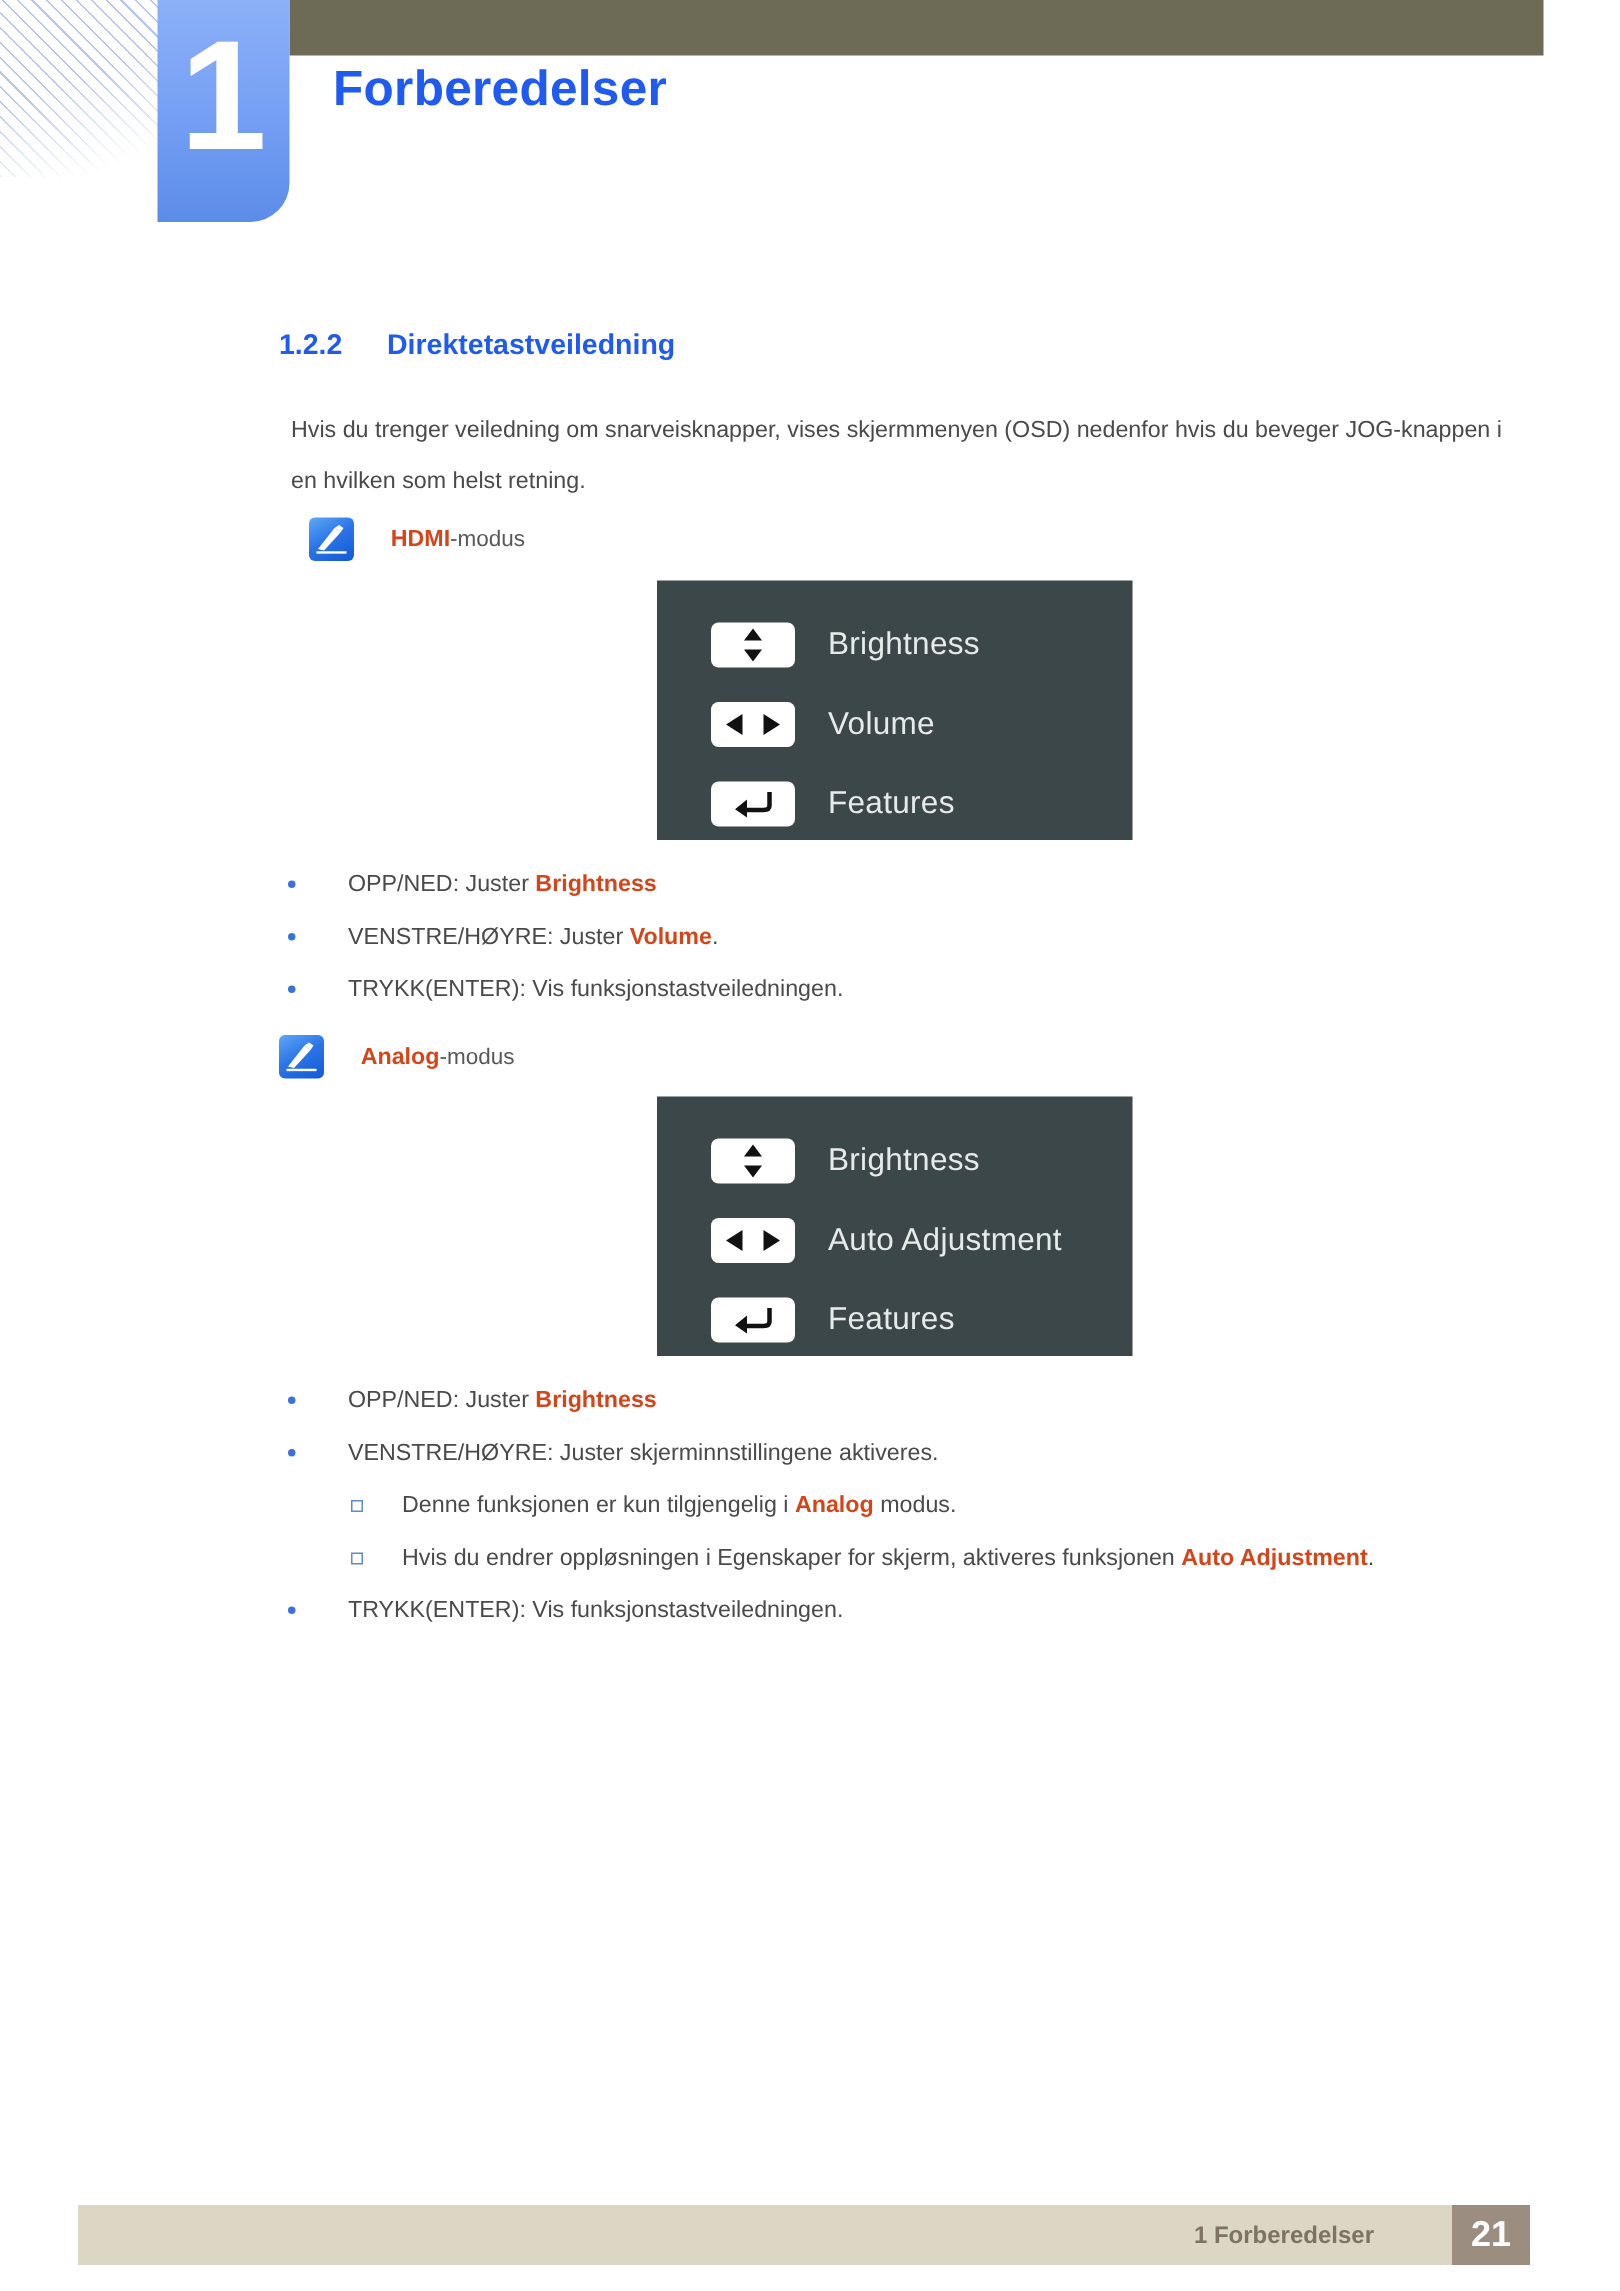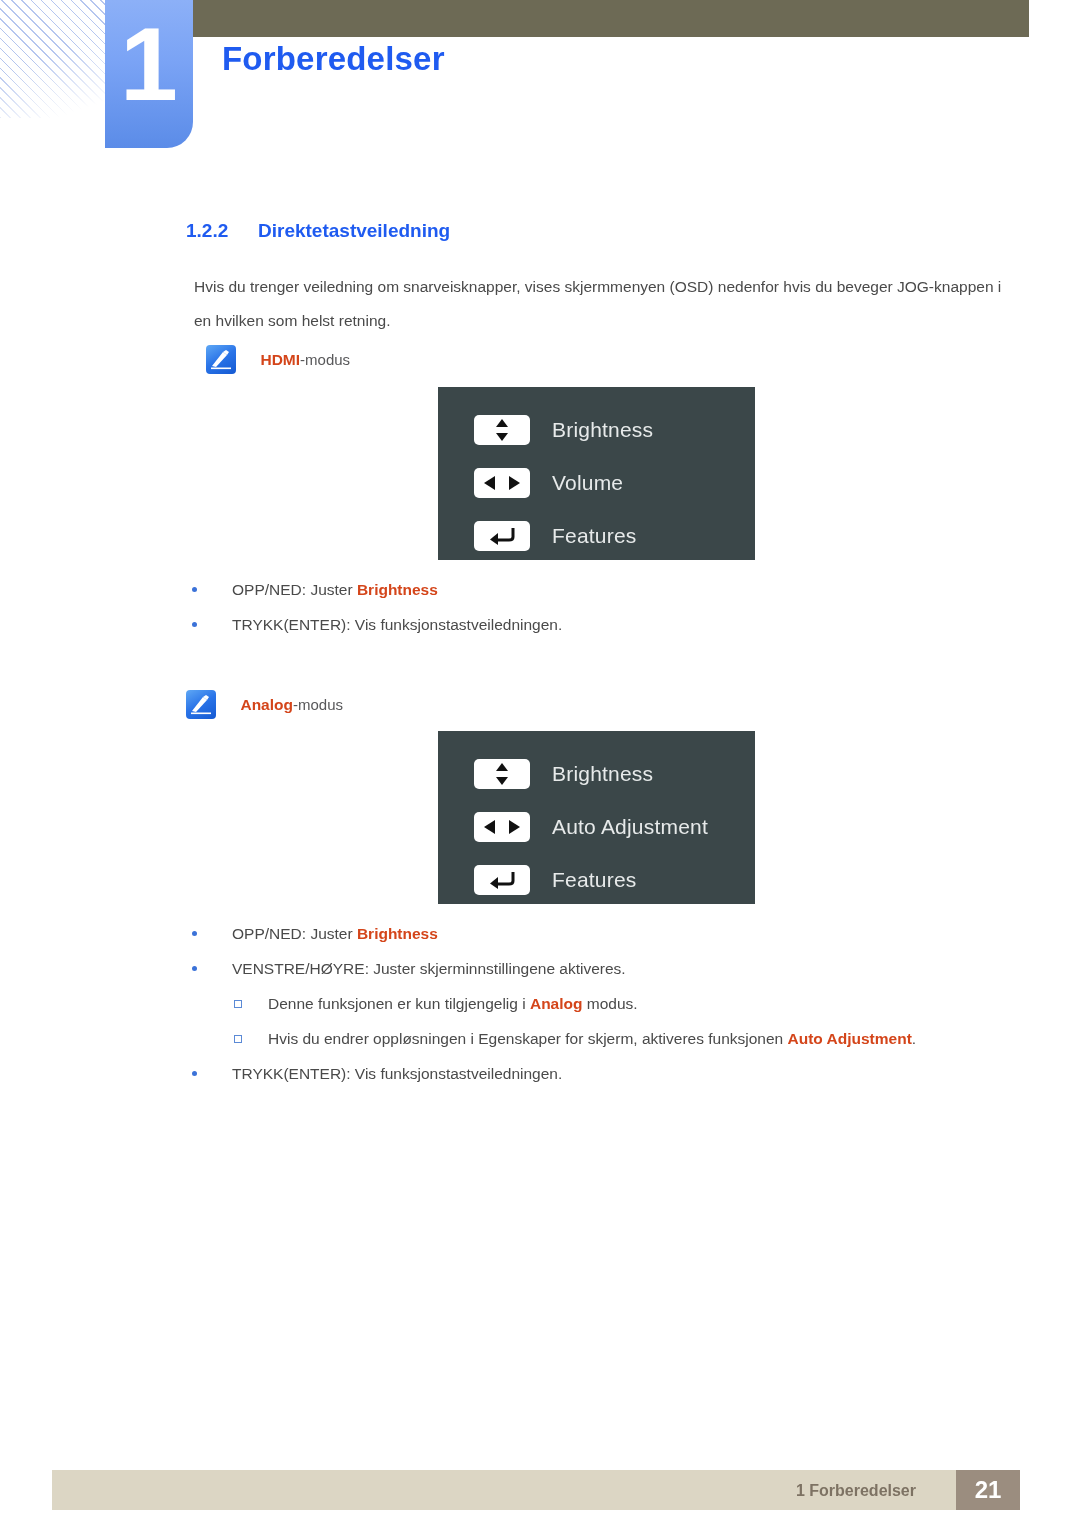--- a/index.html
+++ b/index.html
@@ -224,21 +224,21 @@
     bottom: 27px;
     font-size: 16px;
     font-weight: bold;
     color: #7d7263;
     text-align: right;
   }
   .footer-page {
     position: absolute;
     right: 60px;
     bottom: 17px;
-    width: 64px;
+    width: 52px;
     height: 40px;
     background: #9b8d7f;
     color: #ffffff;
     font-size: 24px;
     font-weight: bold;
     display: flex;
     align-items: center;
     justify-content: center;
   }
 </style>
@@ -299,20 +299,23 @@
       </div>
       <div class="osd-label">Features</div>
     </div>
   </div>
 
   <div class="blist" style="top:572px;">
     <div class="bullet-item">
       <span class="dot"></span><span>OPP/NED: Juster </span><b>Brightness</b><span></span>
     </div>
     <div class="bullet-item">
+      <span class="dot"></span><span>VENSTRE/HØYRE: Juster </span><b>Volume</b><span>.</span>
+    </div>
+    <div class="bullet-item">
       <span class="dot"></span><span>TRYKK(ENTER): Vis funksjonstastveiledningen.</span>
     </div>
   </div>
 
   <div class="note-row" style="top:690px;">
     <span class="note-icon">
       <svg width="22" height="22" viewBox="0 0 22 22">
         <path d="M2 18 L13 4 L17 7 L6 19 Z" fill="#ffffff"></path>
         <path d="M13 4 L17 7 L19 4 L16 2 Z" fill="#ffffff"></path>
         <rect x="1" y="19.5" width="20" height="1.6" fill="#ffffff"></rect>

